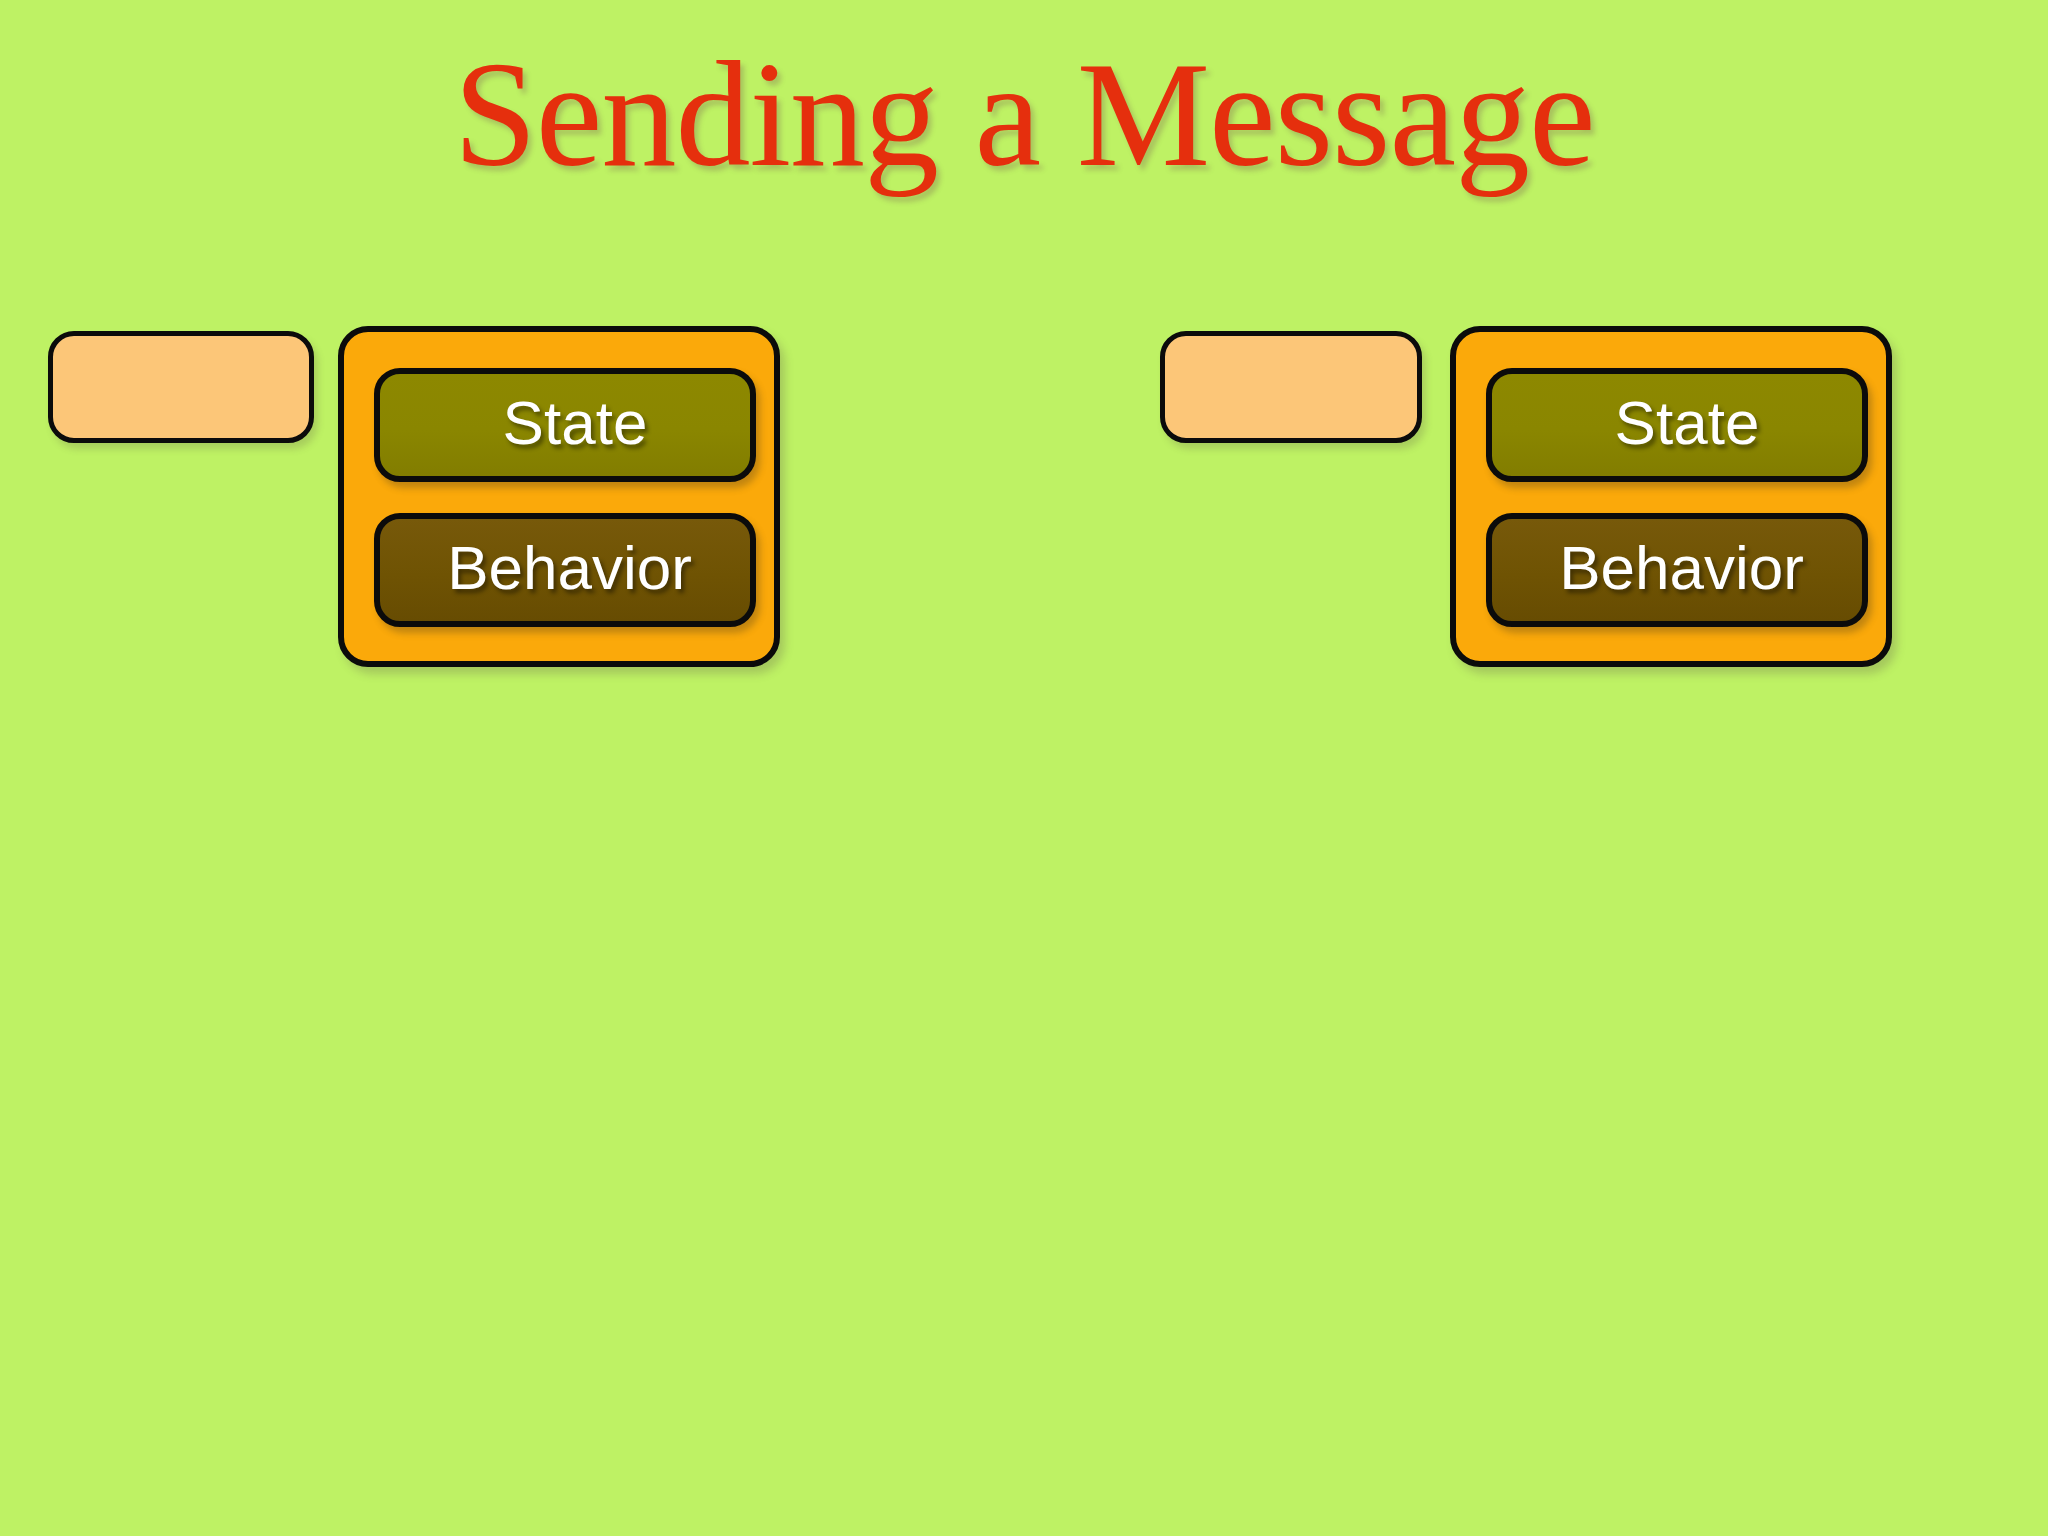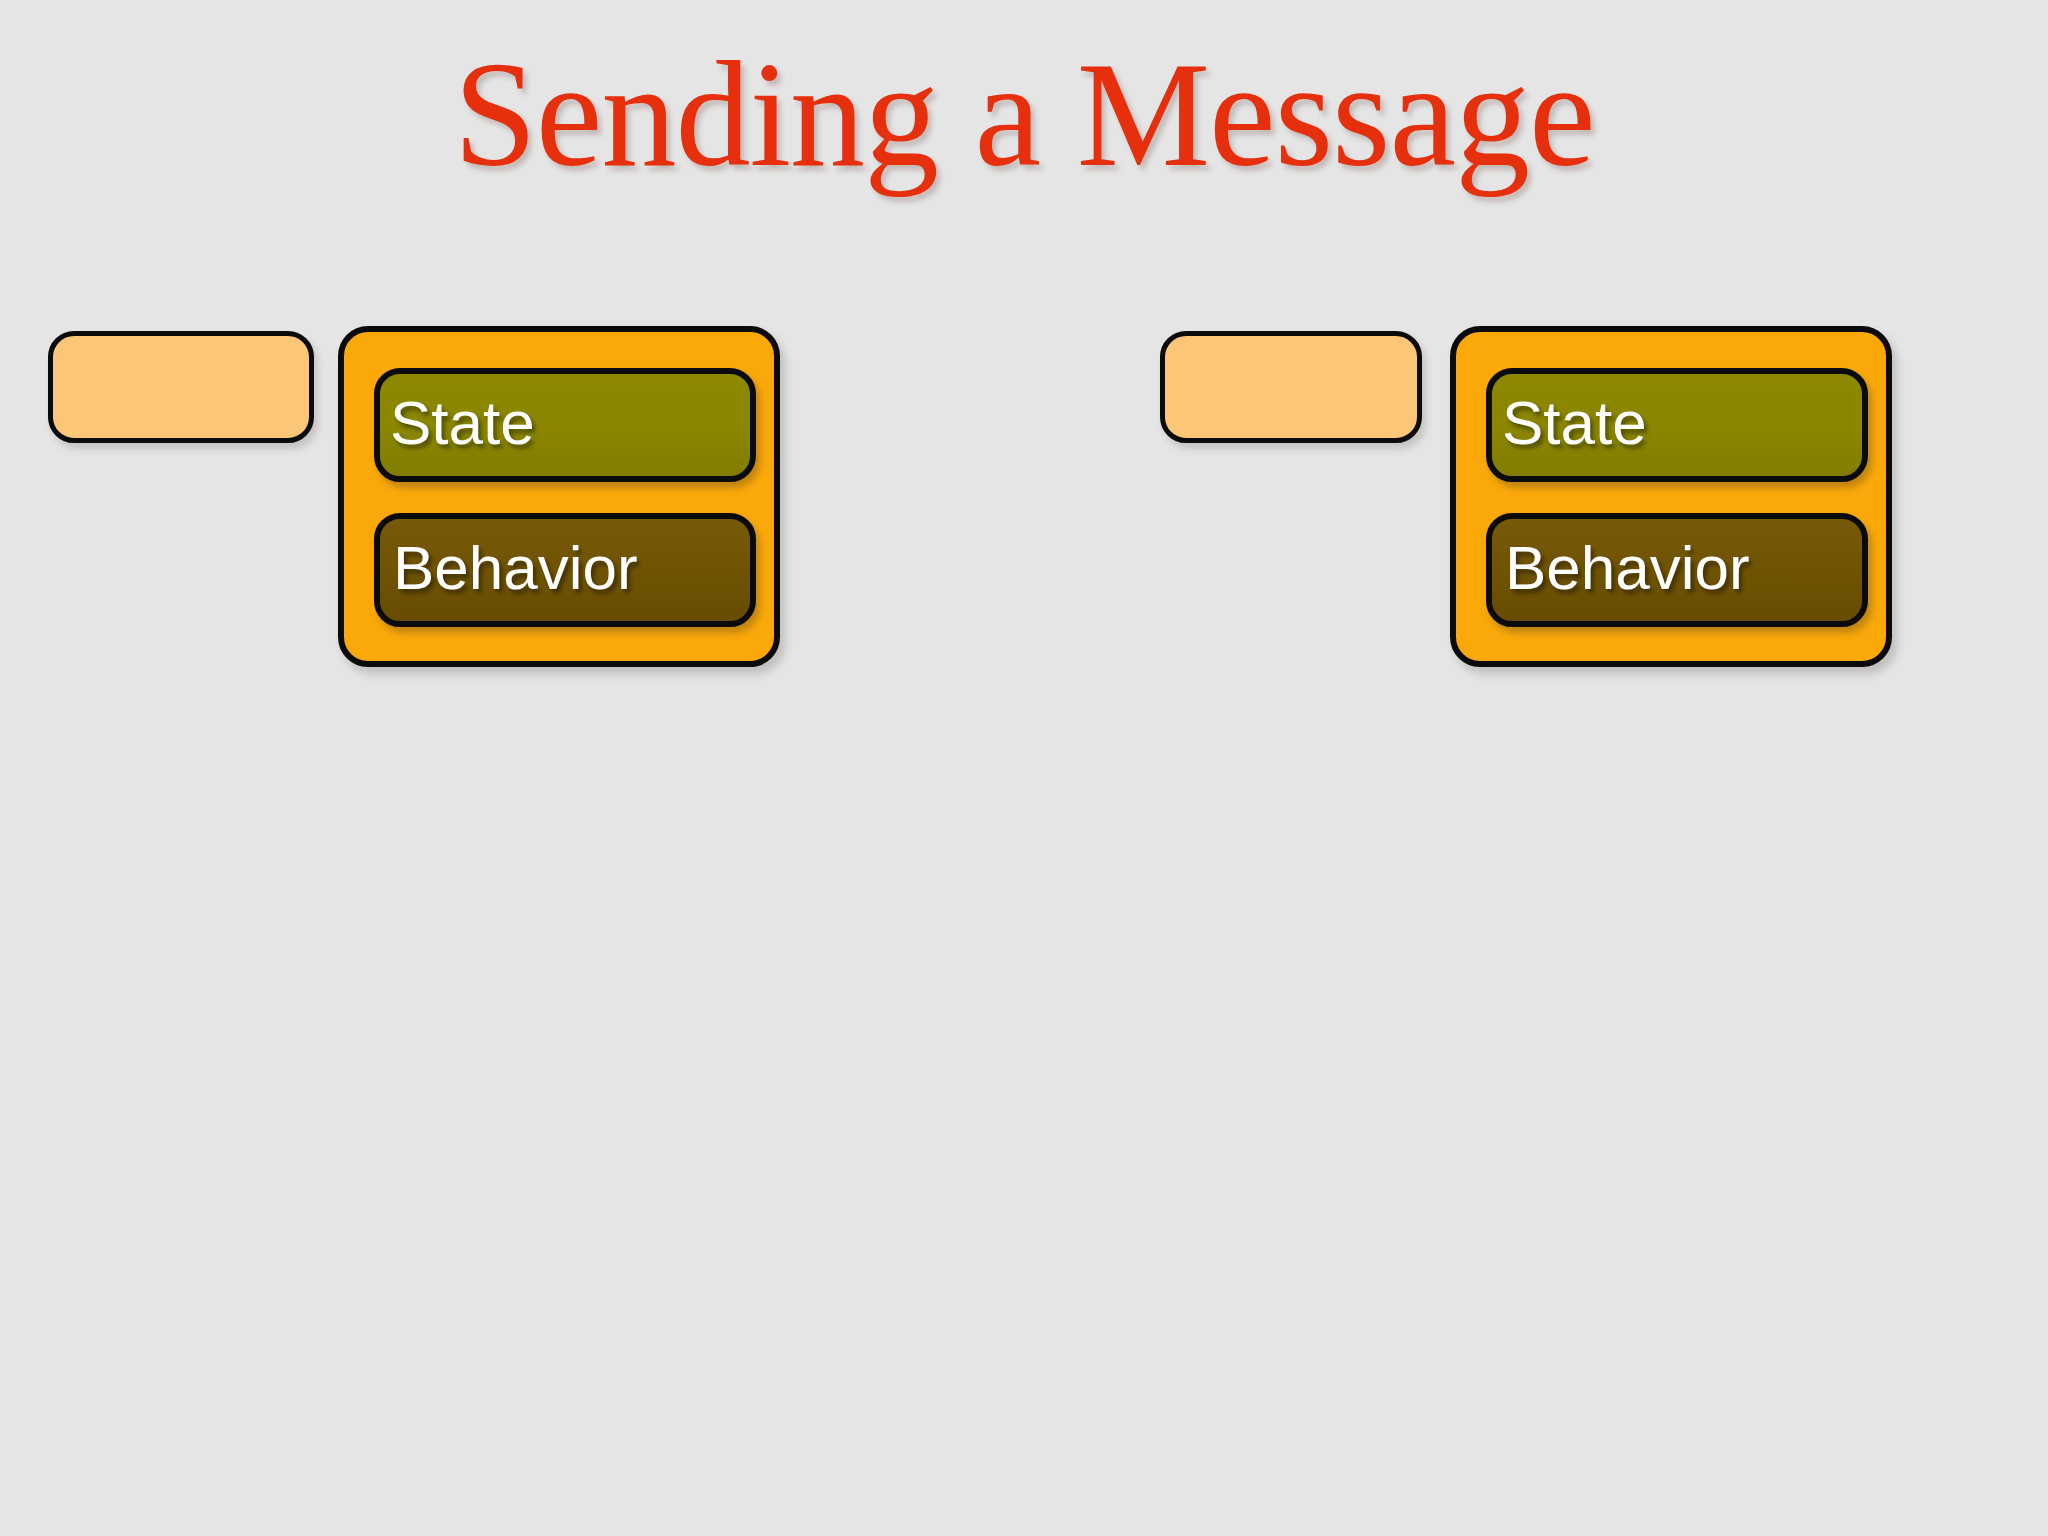--- a/index.html
+++ b/index.html
@@ -4,21 +4,21 @@
 <style>
   html, body {
     margin: 0;
     padding: 0;
     background: #ffffff;
   }
   #slide {
     position: relative;
     width: 2048px;
     height: 1536px;
-    background: #e5e5e5;
+    background: #bef264;
     overflow: hidden;
     font-family: "Liberation Sans", sans-serif;
   }
 
   
   .slide-title {
     position: absolute;
     left: 0;
     top: 36px;
     width: 2048px;
@@ -74,20 +74,21 @@
   .slot {
     position: absolute;
     left: 30px;
     width: 382px;
     height: 114px;
     border: 6px solid #0B0B0B;
     border-radius: 26px;
     box-sizing: border-box;
     display: flex;
     align-items: center;
+    justify-content: center;
     box-shadow: 4px 6px 7px rgba(60,50,30,0.30);
   }
   .slot-state {
     top: 36px;
     background: linear-gradient(180deg, #8D8800 0%, #8A8600 55%, #827D00 100%);
   }
   .slot-behavior {
     top: 181px;
     background: linear-gradient(180deg, #77590A 0%, #6F5303 55%, #674C02 100%);
   }

